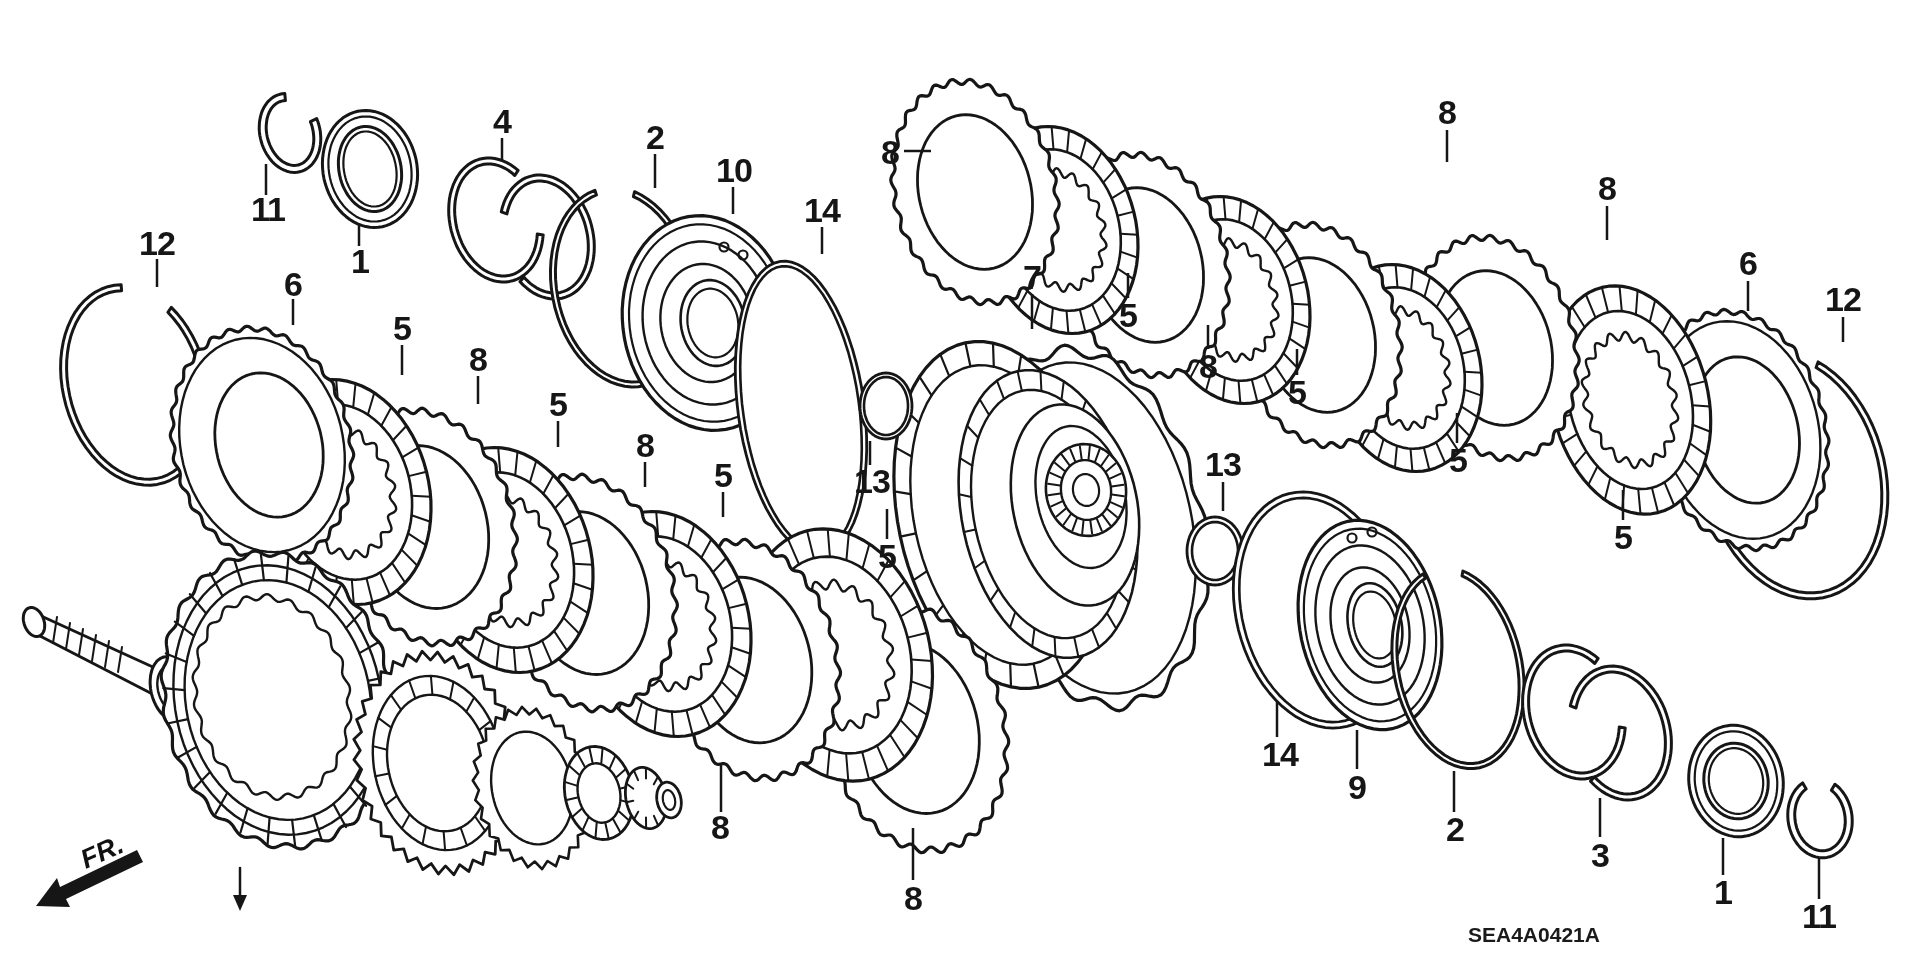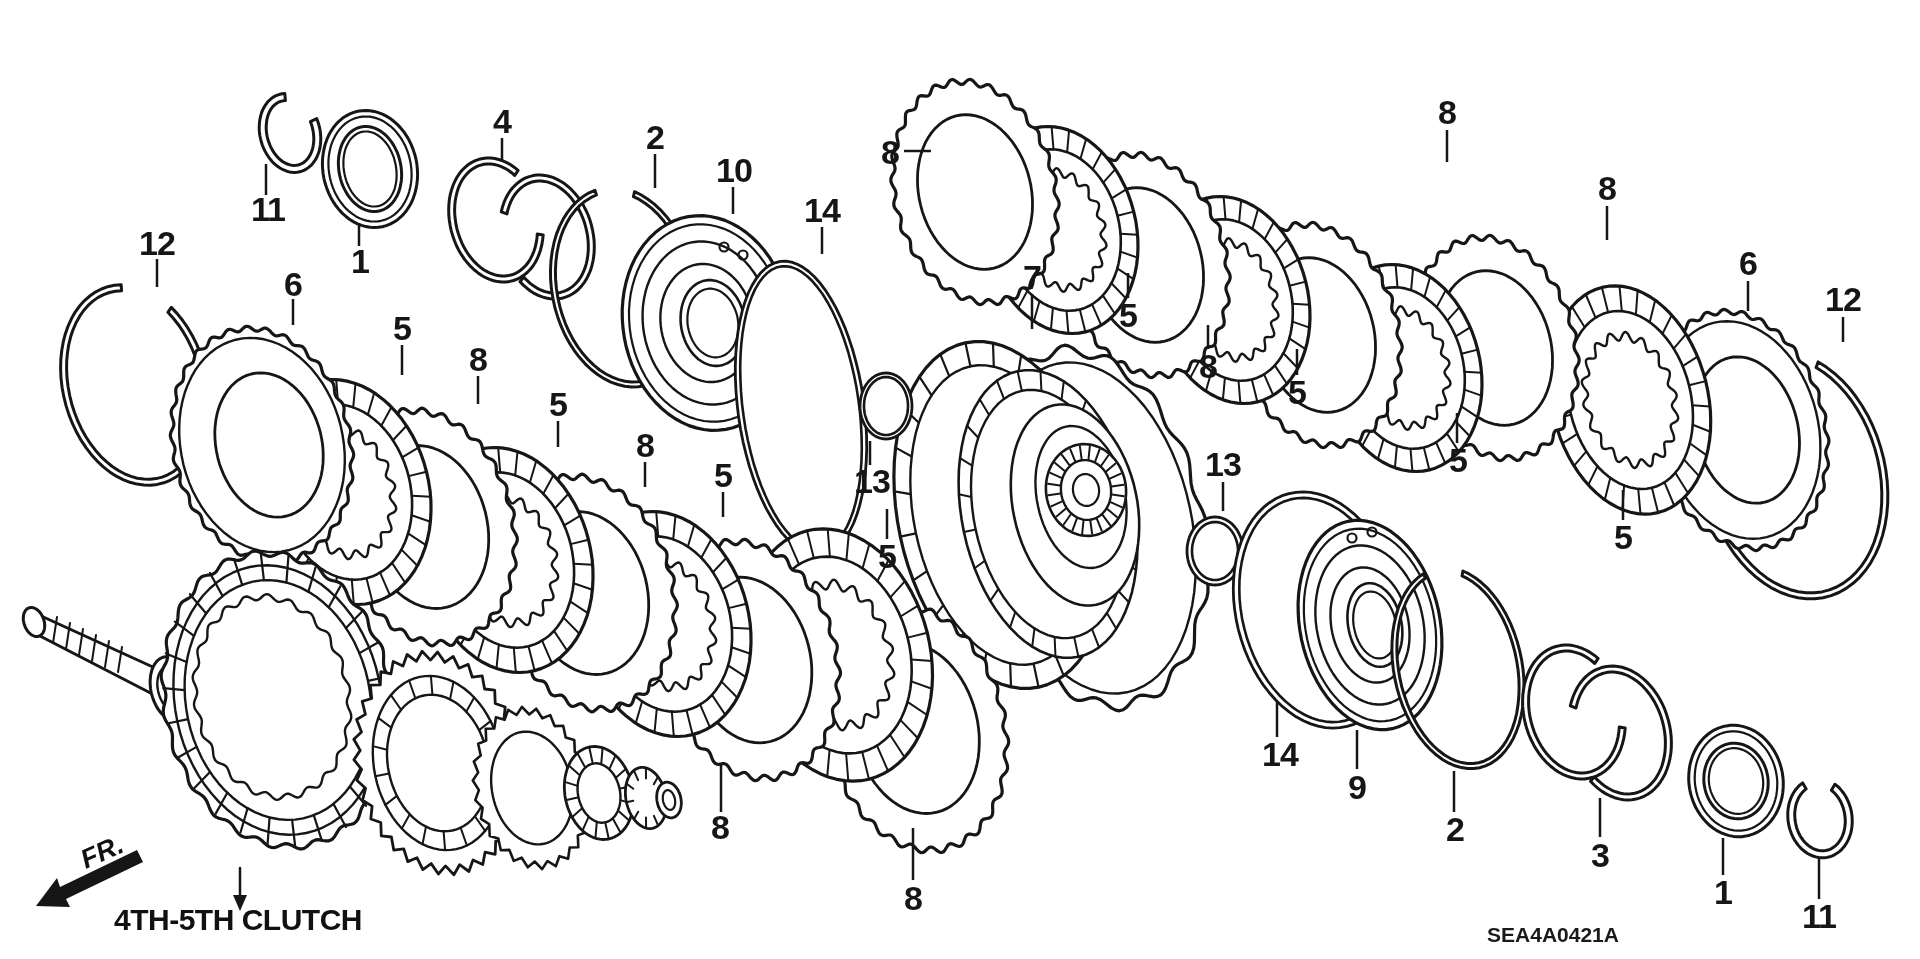--- a/index.html
+++ b/index.html
@@ -1,21 +1,21 @@
 <!DOCTYPE html>
 <html><head>
 <meta charset="utf-8">
 <style>
   html,body{margin:0;padding:0;background:#fff}
   body{width:1920px;height:959px;position:relative;font-family:"Liberation Sans",sans-serif;overflow:hidden}
   #stage{position:relative;width:1920px;height:959px;background:#fff}
   #diagram{position:absolute;left:0;top:0}
   #diagram text{font-family:"Liberation Sans",sans-serif}
   .title{position:absolute;left:108px;top:903px;width:260px;text-align:center;font-size:30px;font-weight:800;letter-spacing:-0.5px;color:#111;white-space:nowrap}
-  .code{position:absolute;left:1468px;top:923px;width:170px;text-align:center;font-size:21px;font-weight:700;color:#1a1a1a;white-space:nowrap}
+  .code{position:absolute;left:1468px;top:923px;width:170px;font-size:21px;font-weight:700;color:#1a1a1a;white-space:nowrap}
   .fr{position:absolute;left:76px;top:847px;font-size:27px;font-weight:800;font-style:italic;color:#111;transform:rotate(-24deg);transform-origin:left top}
 </style>
 </head>
 <body>
 
 <div id="stage">
   <svg id="diagram" width="1920" height="959" viewBox="0 0 1920 959">
       <g>
         <path d="M1818.1,361.9L1826.3,367.1L1834.2,373.2L1841.8,380.1L1849.0,387.8L1855.7,396.3L1861.9,405.5L1867.6,415.2L1872.6,425.5L1877.0,436.1L1880.6,447.1L1883.6,458.4L1885.8,469.7L1887.2,481.2L1887.8,492.5L1887.7,503.7L1886.7,514.7L1885.0,525.4L1882.5,535.6L1879.3,545.3L1875.3,554.4L1870.7,562.8L1865.4,570.5L1859.6,577.3L1853.1,583.3L1846.2,588.4L1838.9,592.5L1831.1,595.6L1823.1,597.7L1814.9,598.8L1806.4,598.8L1797.9,597.7L1789.3,595.6L1780.8,592.5L1772.4,588.4L1764.2,583.3L1756.3,577.3L1748.7,570.4L1741.5,562.7L1734.7,554.3L1728.5,545.2L1722.8,535.5L1717.7,525.3L1713.3,514.6L1709.6,503.7L1706.6,492.4L1704.4,481.1L1702.9,469.6L1702.2,458.3L1702.3,447.0L1703.2,436.0L1704.9,425.4L1707.3,415.1L1710.5,405.4L1714.4,396.2L1719.0,387.8L1724.2,380.0L1730.0,373.1L1736.4,367.0L1743.3,361.9L1750.6,357.7L1753.0,363.2L1746.1,367.2L1739.7,372.0L1733.8,377.8L1728.4,384.3L1723.5,391.7L1719.3,399.7L1715.7,408.4L1712.7,417.6L1710.5,427.4L1709.0,437.5L1708.2,447.9L1708.2,458.6L1708.9,469.5L1710.3,480.3L1712.5,491.2L1715.3,501.8L1718.8,512.3L1723.0,522.4L1727.8,532.2L1733.2,541.4L1739.0,550.1L1745.4,558.2L1752.2,565.5L1759.3,572.1L1766.8,577.9L1774.4,582.7L1782.3,586.7L1790.3,589.7L1798.3,591.7L1806.3,592.8L1814.1,592.8L1821.9,591.9L1829.4,589.9L1836.6,587.0L1843.4,583.1L1849.8,578.3L1855.8,572.6L1861.3,566.1L1866.2,558.9L1870.5,550.9L1874.1,542.2L1877.1,533.0L1879.3,523.3L1880.9,513.2L1881.7,502.8L1881.8,492.1L1881.2,481.3L1879.8,470.4L1877.7,459.6L1874.9,448.9L1871.4,438.4L1867.3,428.2L1862.6,418.5L1857.2,409.2L1851.4,400.5L1845.1,392.4L1838.3,385.0L1831.2,378.3L1823.8,372.5L1816.1,367.6Z" fill="#fff" stroke="#161616" stroke-width="3" stroke-linejoin="round" stroke-linecap="round"></path>
       </g>
@@ -369,15 +369,14 @@
       <g>
         <path d="M1723,875L1723,838" stroke="#161616" stroke-width="2.5" fill="none"></path>
         <text x="1723" y="892" dy="0.36em" text-anchor="middle" font-size="34" font-weight="bold" fill="#161616" letter-spacing="-1">1</text>
       </g>
       <g>
         <path d="M1819,899L1819,859" stroke="#161616" stroke-width="2.5" fill="none"></path>
         <text x="1819" y="916" dy="0.36em" text-anchor="middle" font-size="34" font-weight="bold" fill="#161616" letter-spacing="-1">11</text>
       </g>
     </svg>
   <div class="fr">FR.</div>
-  <div class="title">4TH-5TH CLUTCH</div>
   <div class="code">SEA4A0421A</div>
 </div>
 
 </body></html>

